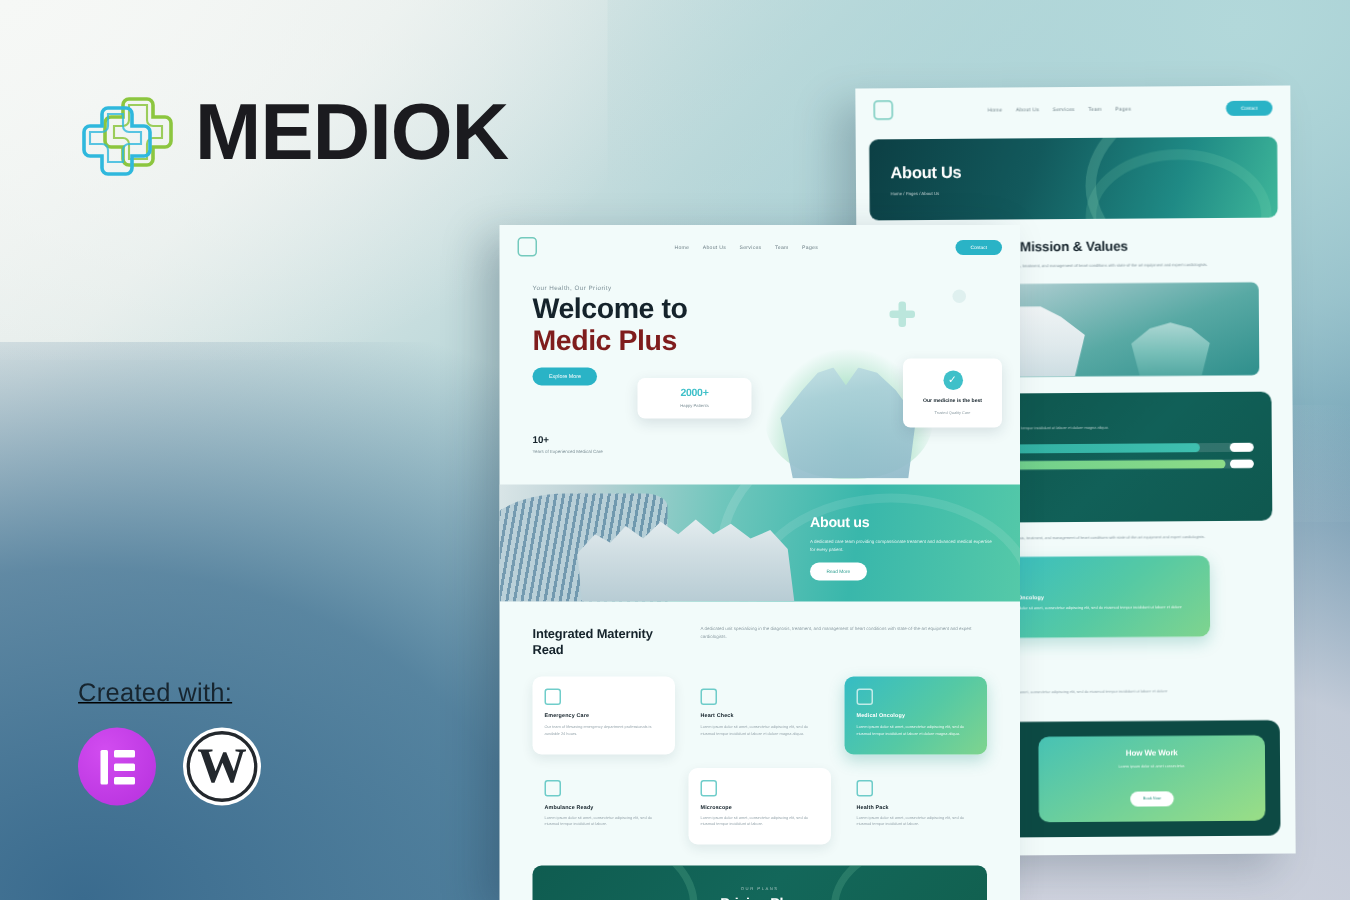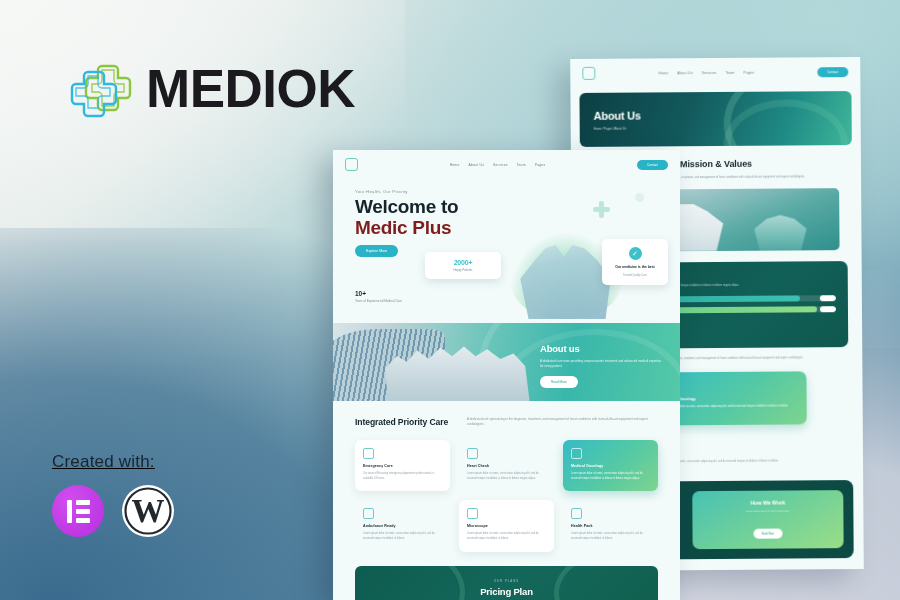--- a/index.html
+++ b/index.html
@@ -16,21 +16,21 @@
   .bg-tr{position:absolute;right:0;top:0;width:55%;height:58%;
     background:radial-gradient(ellipse at 85% 5%,#b2d8da 0%,rgba(178,216,218,0.6) 40%,rgba(178,216,218,0) 75%);}
   .bg-bl{position:absolute;left:0;bottom:0;width:62%;height:62%;
     background:radial-gradient(ellipse at 10% 100%,#3a6b8e 0%,rgba(58,107,142,0.75) 42%,rgba(58,107,142,0) 78%);}
   .bg-br{position:absolute;right:0;bottom:0;width:40%;height:55%;
     background:linear-gradient(200deg,rgba(230,232,238,0) 0%,rgba(214,216,226,0.85) 45%,#d3d5e0 100%);}
   .bg-tl{position:absolute;left:0;top:0;width:45%;height:40%;
     background:radial-gradient(ellipse at 0% 0%,#f6f8f6 0%,rgba(246,248,246,0.5) 45%,rgba(246,248,246,0) 80%);}
 
   
-  .left{position:absolute;left:68px;top:56px;width:300px;}
+  .left{position:absolute;left:52px;top:56px;width:300px;}
   .logo-row{display:flex;align-items:center;gap:14px;}
   .logo-mark{width:64px;height:64px;position:relative;flex:none;}
   .brand{font-size:53px;font-weight:700;letter-spacing:-0.5px;color:#1b1b1f;line-height:1;
     font-family:"Liberation Sans",sans-serif;}
 
   .features{position:absolute;left:52px;top:212px;width:320px;}
   .features div{font-size:19px;line-height:1.42;color:#243038;font-weight:400;
     letter-spacing:.1px;}
 
   .created{position:absolute;left:52px;top:452px;text-decoration:underline;}
@@ -365,21 +365,21 @@
       <div class="bldg"></div>
       <div class="f-team"></div>
       <div class="f-about-txt">
         <h3>About us</h3>
         <p>A dedicated care team providing compassionate treatment and advanced medical expertise for every patient.</p>
         <div class="f-about-btn">Read More</div>
       </div>
     </div>
 
     <div class="f-mat">
-      <h3>Integrated Priority Care</h3>
+      <h3>Integrated Maternity Read</h3>
       <p>A dedicated unit specializing in the diagnosis, treatment, and management of heart conditions with state-of-the-art equipment and expert cardiologists.</p>
     </div>
 
     <div class="f-grid">
       <div class="f-tile">
         <div class="t-ic"></div>
         <div class="t-title">Emergency Care</div>
         <div class="t-body">Our team of lifesaving emergency department professionals is available 24 hours.</div>
       </div>
       <div class="f-tile plain">

